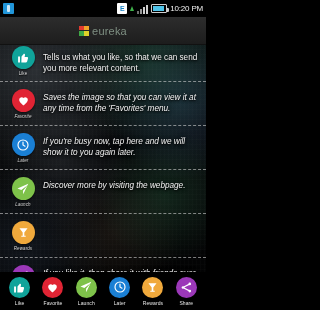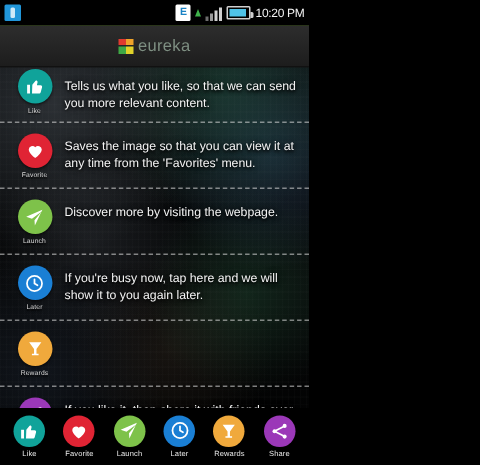--- a/index.html
+++ b/index.html
@@ -135,21 +135,21 @@
     width:206px;
     z-index:10;
   }
   .row {
     position:relative;
     display:flex;
     align-items:flex-start;
     min-height:44px;
     padding:4px 6px 4px 6px;
   }
-  .row + .row { border-top:1px dashed rgba(225,225,225,.55); }
+  .row + .row { border-top:1px dashed rgba(225,225,225,.55);font-style:italic; }
   .row:first-child { border-top:1px dashed rgba(225,225,225,.0);align-items:center; }
 
   .row-icon-wrap {
     width:34px;
     flex:0 0 34px;
     display:flex;
     flex-direction:column;
     align-items:center;
     padding-top:3px;
   }
@@ -263,40 +263,40 @@
             <svg xmlns="http://www.w3.org/2000/svg" width="13" height="13" viewBox="0 0 24 24" fill="#fff">
               <path d="M12 21s-8-5.2-8-10.4A4.6 4.6 0 0 1 12 7.6 4.6 4.6 0 0 1 20 10.6C20 15.8 12 21 12 21z"></path>
             </svg>
           </div>
           <div class="row-label">Favorite</div>
         </div>
         <div class="row-text">Saves the image so that you can view it at any time from the 'Favorites' menu.</div>
       </div>
       <div class="row">
         <div class="row-icon-wrap">
-          <div class="badge" style="background:#7ec24a">
-            <svg xmlns="http://www.w3.org/2000/svg" width="14" height="14" viewBox="0 0 24 24" fill="#fff">
-              <path d="M21 3L2.5 11.2l6.6 2.3L20.2 5.1l-8.2 10 .4 6z"></path>
-            </svg>
-          </div>
-          <div class="row-label">Launch</div>
-        </div>
-        <div class="row-text">Discover more by visiting the webpage.</div>
-      </div>
-      <div class="row">
-        <div class="row-icon-wrap">
           <div class="badge" style="background:#1a7fd4">
             <svg xmlns="http://www.w3.org/2000/svg" width="14" height="14" viewBox="0 0 24 24" fill="none" stroke="#fff" stroke-width="2">
               <circle cx="12" cy="12" r="8.6"></circle>
               <path d="M12 7.2V12l3.4 2.1" stroke-linecap="round"></path>
             </svg>
           </div>
           <div class="row-label">Later</div>
         </div>
         <div class="row-text">If you're busy now, tap here and we will show it to you again later.</div>
+      </div>
+      <div class="row">
+        <div class="row-icon-wrap">
+          <div class="badge" style="background:#7ec24a">
+            <svg xmlns="http://www.w3.org/2000/svg" width="14" height="14" viewBox="0 0 24 24" fill="#fff">
+              <path d="M21 3L2.5 11.2l6.6 2.3L20.2 5.1l-8.2 10 .4 6z"></path>
+            </svg>
+          </div>
+          <div class="row-label">Launch</div>
+        </div>
+        <div class="row-text">Discover more by visiting the webpage.</div>
       </div>
       <div class="row">
         <div class="row-icon-wrap">
           <div class="badge" style="background:#f0a93c">
             <svg xmlns="http://www.w3.org/2000/svg" width="13" height="13" viewBox="0 0 24 24" fill="#fff">
               <path d="M4.5 4h15l-6 8.2V18h2.6v2H7.9v-2h2.6v-5.8z"></path>
             </svg>
           </div>
           <div class="row-label">Rewards</div>
         </div>

